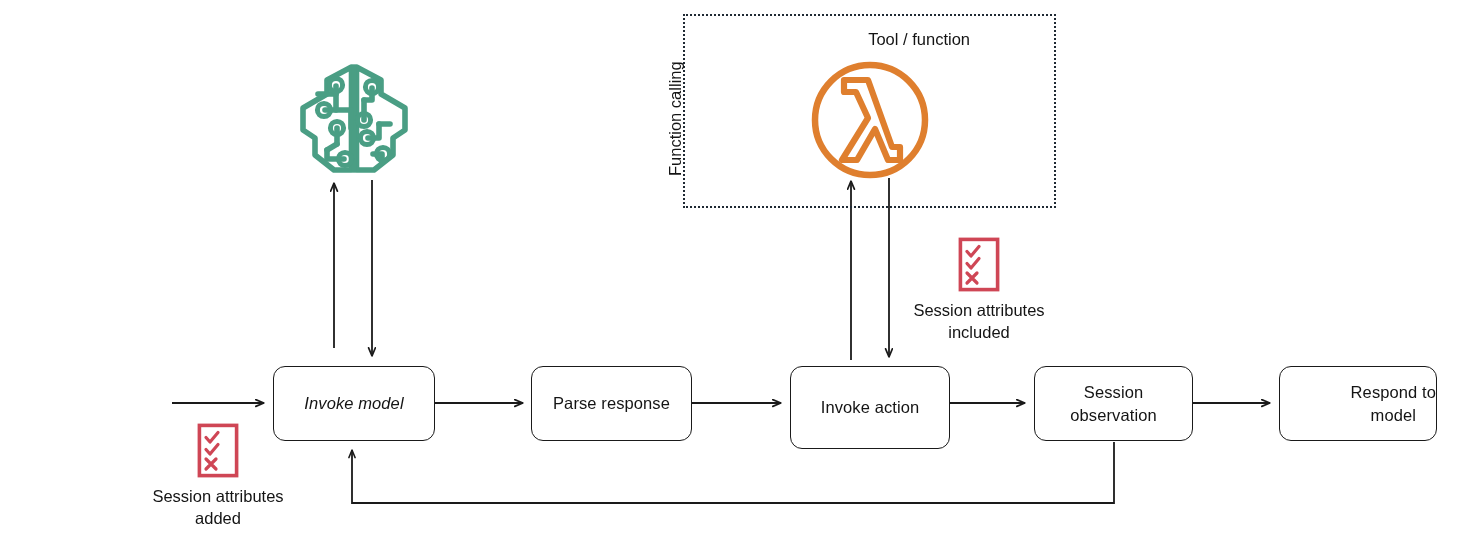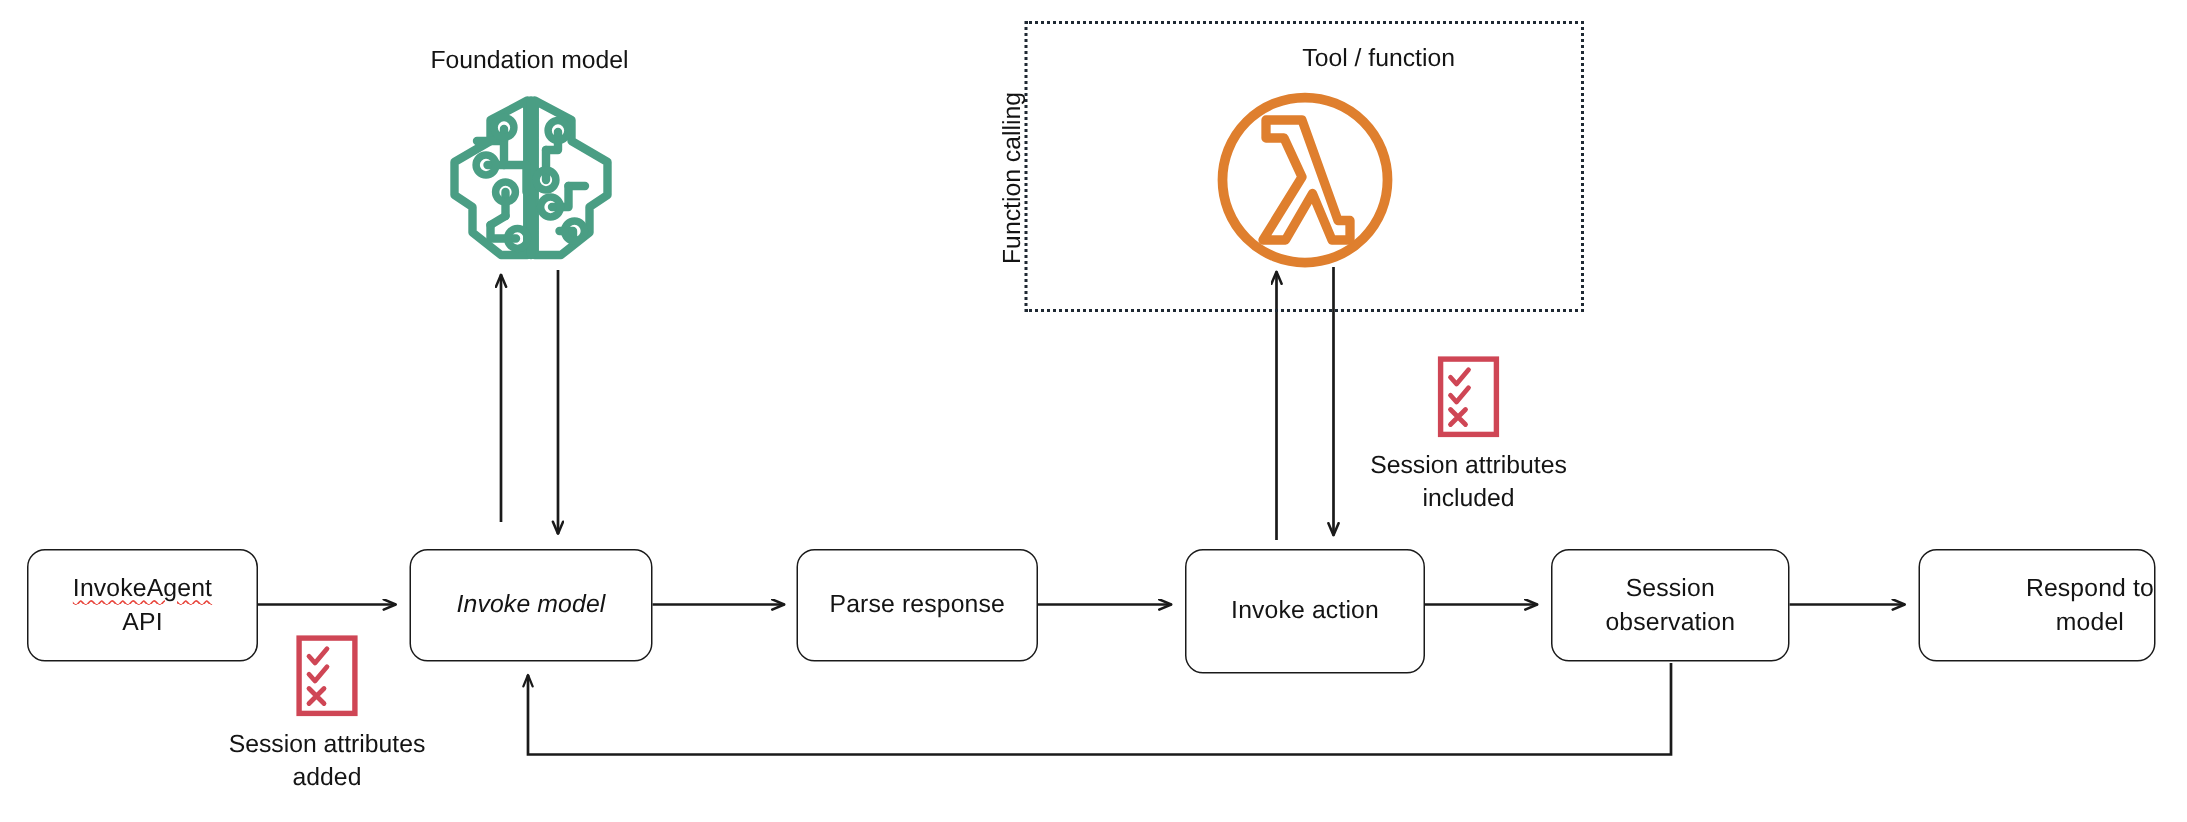--- a/index.html
+++ b/index.html
@@ -106,21 +106,20 @@
       <line x1="889" y1="178" x2="889" y2="357" marker-end="url(#arrowOpen)"></line>
 
       <path d="M1114,442 L1114,503 L352,503 L352,450" marker-end="url(#arrowOpenThin)"></path>
     </g>
   </svg>
 
   <div class="dotted-group" style="left:683px; top:14px; width:373px; height:194px;"></div>
 
   <div class="vcaption" style="left:666px; top:176px;">Function calling</div>
 
-  <div class="caption" style="left:253px; top:29px; width:200px;">Foundation model</div>
 
   <div class="caption" style="left:770px; top:28px; width:200px;text-align:right;">Tool / function</div>
 
   <div class="icon-wrap" style="left:294px; top:58px; width:120px; height:122px;">
     <svg viewBox="0 0 120 122" width="120" height="122" xmlns="http://www.w3.org/2000/svg">
       <g fill="none" stroke="#4a9e84" stroke-width="5.6" stroke-linejoin="round" stroke-linecap="round">
 
         <path d="M57.5,9 L33,22 L33,36 L9,50 L9,72 L21,80 L21,97 L40,112 L57.5,112 Z"></path>
 
         <path d="M62.5,9 L87,22 L87,36 L111,50 L111,72 L99,80 L99,97 L80,112 L62.5,112 Z"></path>
@@ -183,26 +182,20 @@
       <g fill="none" stroke="#cf4655" stroke-width="3.2" stroke-linecap="round" stroke-linejoin="round">
         <path d="M9,14.5 L13,19 L21,9.5"></path>
         <path d="M9,26.5 L13,31 L21,21.5"></path>
         <path d="M9,36 L19,46 M19,36 L9,46"></path>
       </g>
     </svg>
   </div>
   <div class="caption" style="left:879px; top:299px; width:200px;">Session attributes
 included</div>
 
-  <div class="pbox" style="left:18px; top:366px; width:154px; height:75px;">
-    <span>
-      <span class="lbl spell">InvokeAgent</span>
-      <span class="lbl">API</span>
-    </span>
-  </div>
 
   <div class="pbox" style="left:273px; top:366px; width:162px; height:75px;font-style:italic;">
     <span class="lbl">Invoke model</span>
   </div>
 
   <div class="pbox" style="left:531px; top:366px; width:161px; height:75px;">
     <span class="lbl">Parse response</span>
   </div>
 
   <div class="pbox" style="left:790px; top:366px; width:160px; height:83px;">

